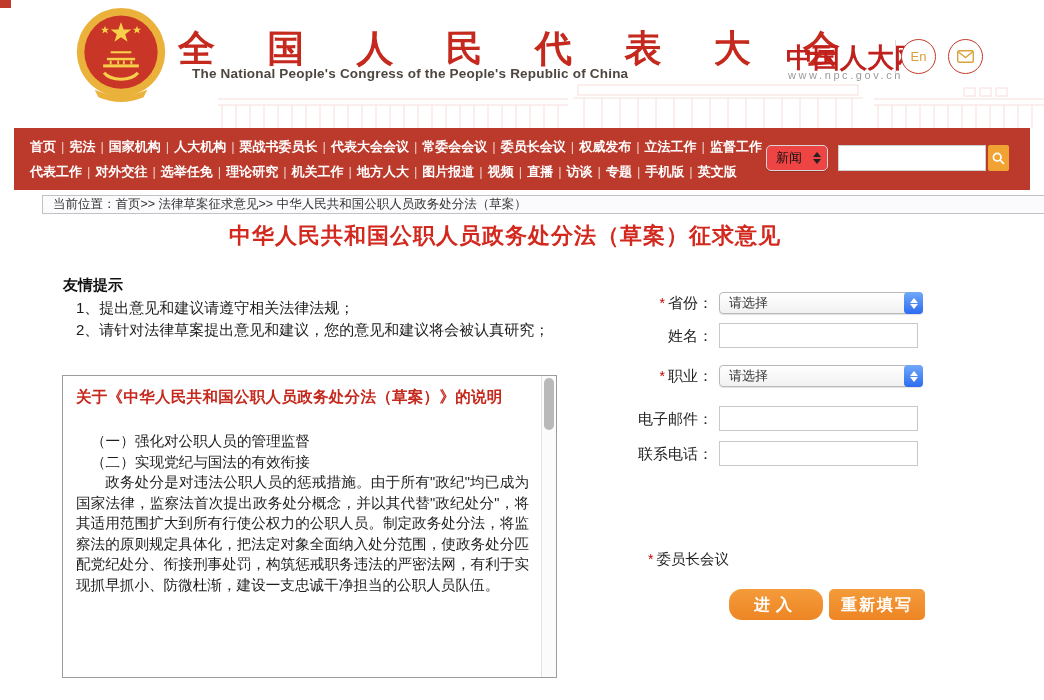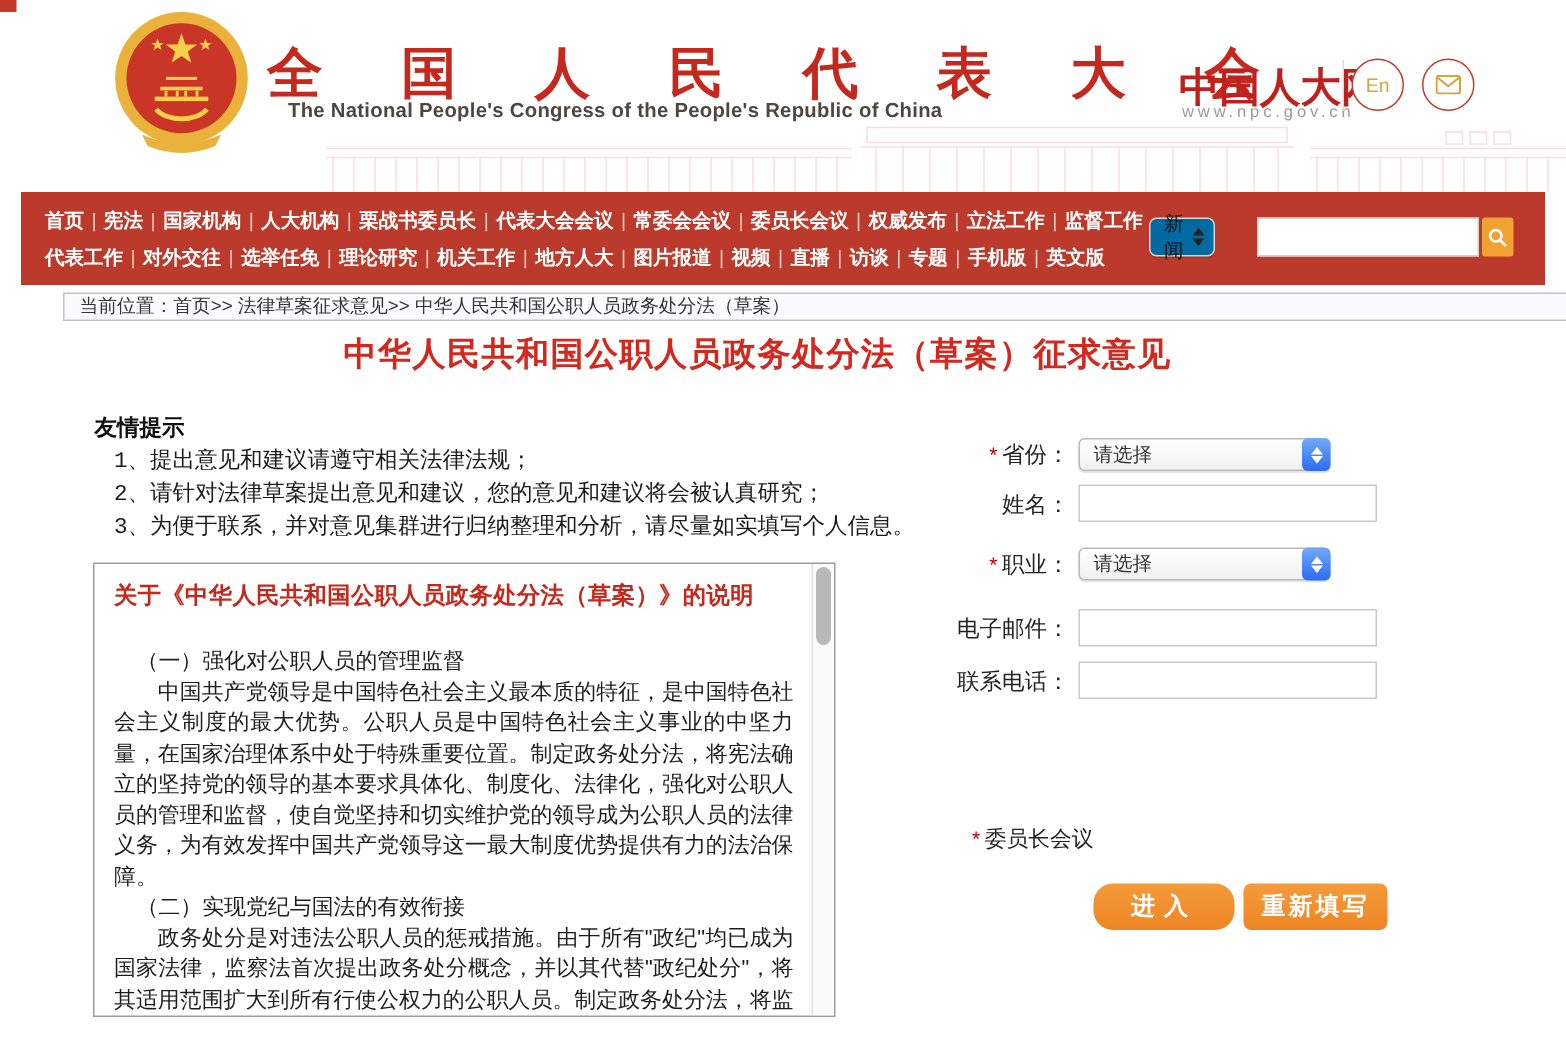--- a/index.html
+++ b/index.html
@@ -23,21 +23,21 @@
   #en-btn { left:901px; }
   #mail-btn { left:948px; }
   .building { position:absolute; left:218px; top:82px; width:826px; height:46px; opacity:.55; }
 
   
   .nav { position:absolute; left:14px; top:128px; width:1016px; height:62px; background:#bc3a2b; }
   .nav-row { position:absolute; left:16px; white-space:nowrap; font-size:13px; font-weight:bold; color:#fff; }
   .nav-row-1 { top:10px; } .nav-row-2 { top:35px; }
   .nav-link { color:#fff; text-decoration:none; cursor:pointer; }
   .sep { padding:0 5px; color:#eccac2; font-weight:normal; }
-  .nav-select { position:absolute; left:752px; top:17px; width:44px; height:26px; background:#0369a1;
+  .nav-select { position:absolute; left:752px; top:17px; width:62px; height:26px; background:#ef4444;
                 border:1px solid #d8d8d8; border-radius:5px; display:flex; align-items:center;
                 justify-content:space-between; padding:0 6px 0 9px; cursor:pointer;
                 box-shadow:0 1px 1px rgba(0,0,0,.18); }
   .nav-select-label { font-size:13px; color:#111; }
   .stepper-dark { display:flex; flex-direction:column; gap:2px; }
   .tri-up { width:0; height:0; border-left:4px solid transparent; border-right:4px solid transparent;
             border-bottom:5px solid #222; }
   .tri-down { width:0; height:0; border-left:4px solid transparent; border-right:4px solid transparent;
               border-top:5px solid #222; }
   .nav-input { position:absolute; left:824px; top:17px; width:148px; height:26px; background:#fff;
@@ -51,21 +51,21 @@
                 border:1px solid #c2c2c2; font-size:12.5px; color:#333; line-height:17px; padding-left:10px;margin-left:28px; }
   .breadcrumb b { font-weight:normal; }
 
   
   .page-title { position:absolute; left:0; top:221px; width:1010px; text-align:center; font-size:22px;
                 font-weight:bold; color:#d3281e; letter-spacing:1px; }
 
   
   .tips-heading { position:absolute; left:63px; top:276px; font-size:15px; font-weight:bold; color:#101010; }
   .tips-list { position:absolute; left:76px; top:297px; font-size:15px; color:#1b1b1b; }
-  .tips-list div { line-height:22px;font-family:Liberation Mono, monospace; }
+  .tips-list div { line-height:22px; }
 
   
   .doc-box { position:absolute; left:62px; top:375px; width:495px; height:303px; background:#fff;
              border:1px solid #9c9c9c; overflow:hidden; }
   .doc-scrollbar { position:absolute; right:0; top:0; bottom:0; width:15px; background:#fbfbfb;
                    border-left:1px solid #e3e3e3; }
   .doc-thumb { position:absolute; left:2px; top:2px; width:10px; height:52px; background:#b9b9b9;
                border-radius:5px; cursor:pointer; }
   .doc-content { position:absolute; left:0; top:0; right:15px; padding:7px 12px 0 13px; }
   .doc-title { font-size:15.5px; font-weight:bold; color:#c5281c; text-align:left;
@@ -74,21 +74,21 @@
   p.k-h1 { padding-left:13px; }
   p.k-h2 { padding-left:15px; }
   p.k-body { text-indent:2em; text-align:justify; }
 
   
   .f-label { position:absolute; left:608px; width:105px; text-align:right; font-size:15px; color:#222;
              white-space:nowrap; }
   .req { color:#c40000; margin-right:3px; font-size:14px; }
   .f-input { position:absolute; left:719px; width:199px; height:25px; border:1px solid #c9c9c9;
              background:#fff; font-size:13px; padding:0 6px; outline:none; }
-  .f-select { position:absolute; left:719px; width:168px; height:22px; border:1px solid #b9b9b9;
+  .f-select { position:absolute; left:719px; width:204px; height:22px; border:1px solid #b9b9b9;
               border-radius:4px; background:linear-gradient(#ffffff,#f1f1f1); cursor:pointer;
               display:flex; align-items:center; padding-left:9px; box-shadow:0 1px 1px rgba(0,0,0,.12); }
   .f-select-label { font-size:13px; color:#333; }
   .stepper-blue { position:absolute; right:-1px; top:-1px; width:19px; height:22px;
                   border-radius:4px; background:linear-gradient(#72a9f9,#2c6cf0);
                   display:flex; flex-direction:column; align-items:center; justify-content:center; gap:1px; }
   .chev-up { width:0; height:0; border-left:4px solid transparent; border-right:4px solid transparent;
              border-bottom:5px solid #fff; }
   .chev-down { width:0; height:0; border-left:4px solid transparent; border-right:4px solid transparent;
                border-top:5px solid #fff; }
@@ -230,29 +230,27 @@
   <div class="breadcrumb">
     <b>当前位置：</b><span>首页&gt;&gt; 法律草案征求意见&gt;&gt; 中华人民共和国公职人员政务处分法（草案）</span>
   </div>
 
   <div class="page-title">中华人民共和国公职人员政务处分法（草案）征求意见</div>
 
   <div class="tips-heading">友情提示</div>
   <div class="tips-list">
       <div>1、提出意见和建议请遵守相关法律法规；</div>
       <div>2、请针对法律草案提出意见和建议，您的意见和建议将会被认真研究；</div>
-      <div>3、为便于联系，并对意见集群进行归纳整理和分析，请尽量如实填写个人信息。</div>
     </div>
 
   <div class="doc-box">
     <div class="doc-content">
       <div class="doc-title">关于《中华人民共和国公职人员政务处分法（草案）》的说明</div>
       <div id="doc-paras">
           <p class="k-h2">（一）强化对公职人员的管理监督</p>
-          <p class="k-body">中国共产党领导是中国特色社会主义最本质的特征，是中国特色社会主义制度的最大优势。公职人员是中国特色社会主义事业的中坚力量，在国家治理体系中处于特殊重要位置。制定政务处分法，将宪法确立的坚持党的领导的基本要求具体化、制度化、法律化，强化对公职人员的管理和监督，使自觉坚持和切实维护党的领导成为公职人员的法律义务，为有效发挥中国共产党领导这一最大制度优势提供有力的法治保障。</p>
           <p class="k-h2">（二）实现党纪与国法的有效衔接</p>
           <p class="k-body">政务处分是对违法公职人员的惩戒措施。由于所有"政纪"均已成为国家法律，监察法首次提出政务处分概念，并以其代替"政纪处分"，将其适用范围扩大到所有行使公权力的公职人员。制定政务处分法，将监察法的原则规定具体化，把法定对象全面纳入处分范围，使政务处分匹配党纪处分、衔接刑事处罚，构筑惩戒职务违法的严密法网，有利于实现抓早抓小、防微杜渐，建设一支忠诚干净担当的公职人员队伍。</p>
         </div>
     </div>
     <div class="doc-scrollbar">
       <div class="doc-thumb"></div>
     </div>
   </div>
 
   <div class="f-label" style="top:294px">

